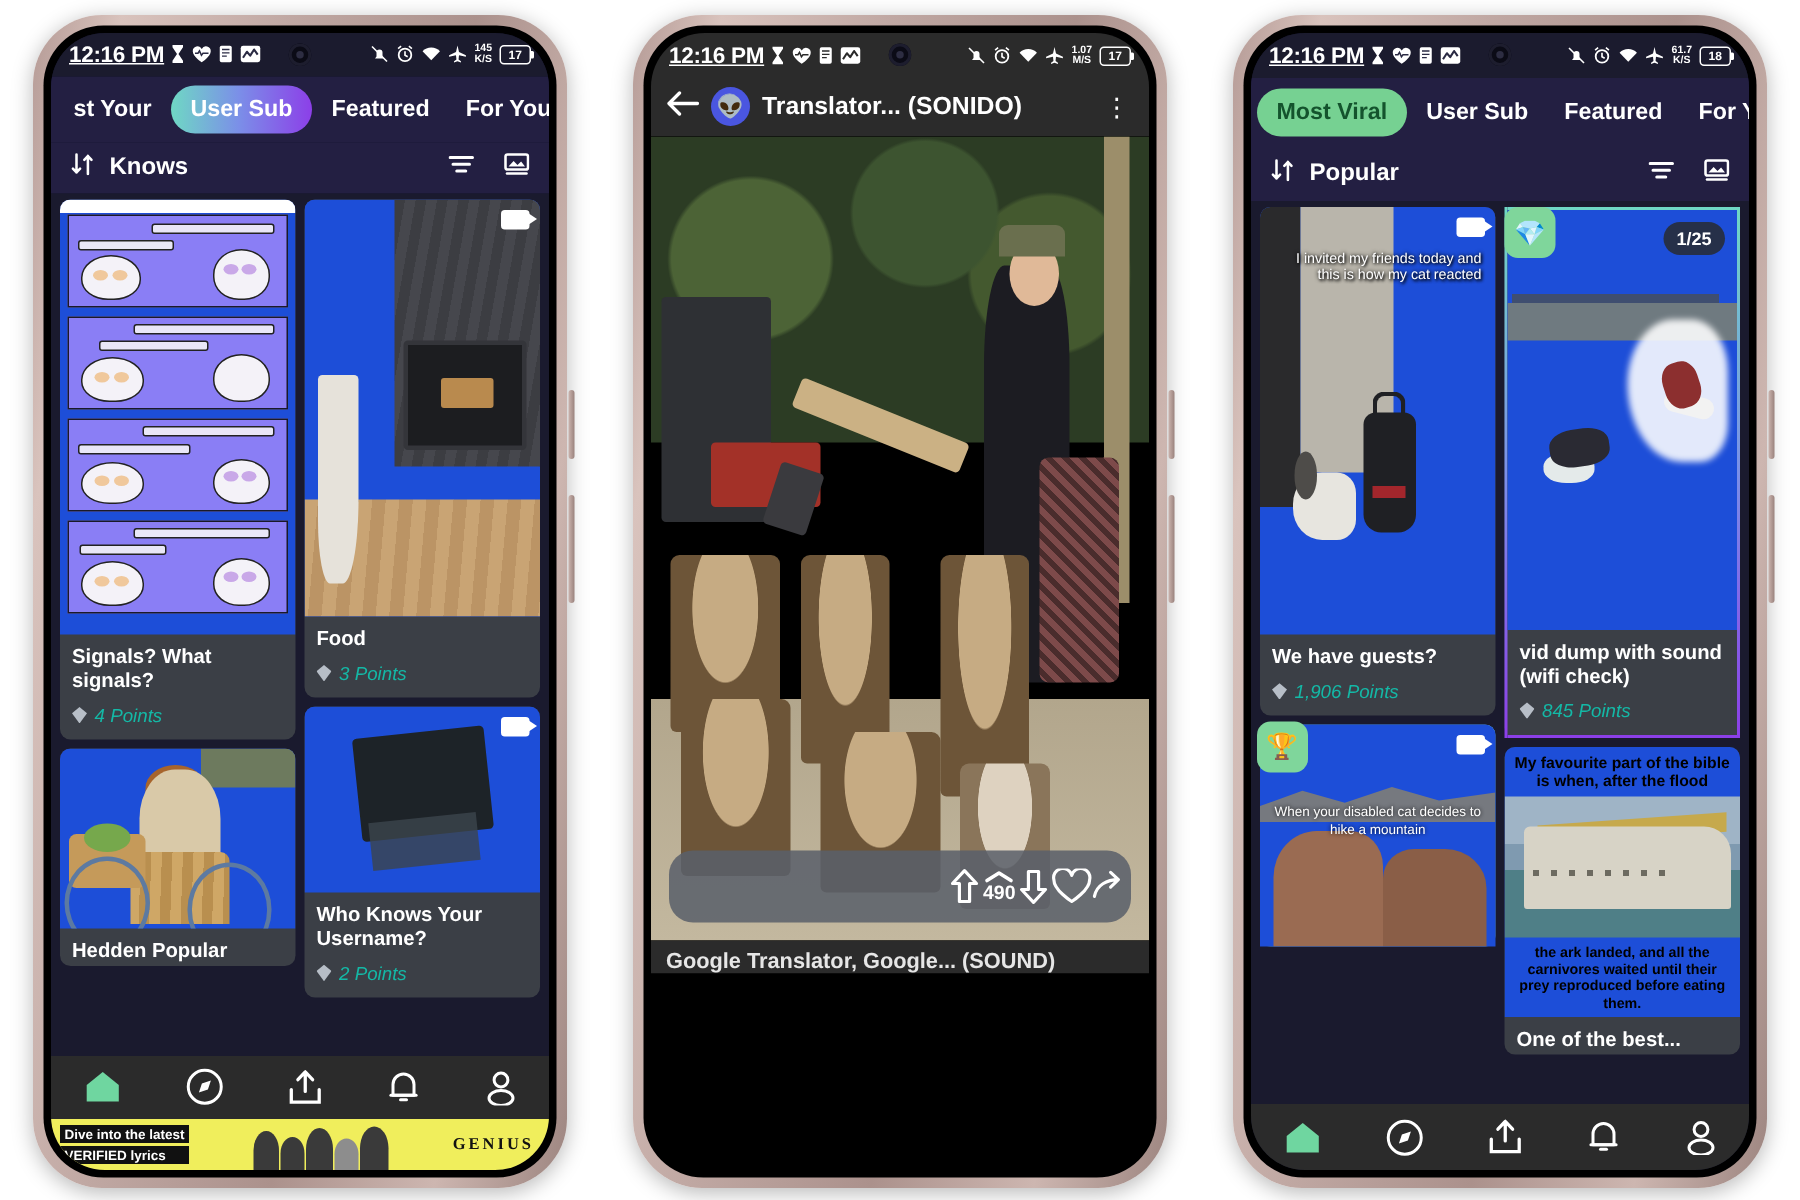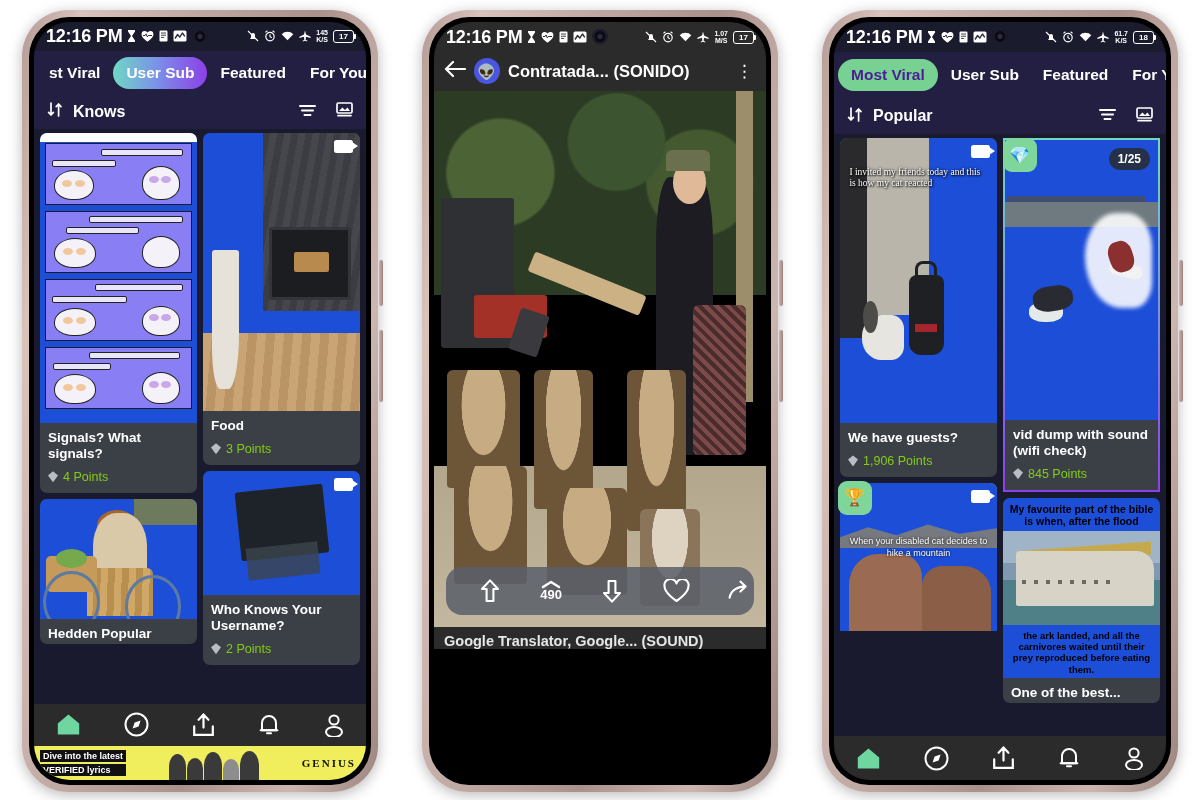--- a/index.html
+++ b/index.html
@@ -59,21 +59,21 @@
     background: #1b1b2e;
     display: flex; align-items: center;
     padding: 0 12px;
     color: #fff;
     font-size: 12.5px;
     font-weight: bold;
     z-index: 5;
   }
   .sb-dark { background: #2b2b2b; }
   .sb-left { display: flex; align-items: center; gap: 5px; }
-  .sb-time { font-size: 18px; letter-spacing: -0.2px; }
+  .sb-time { font-size: 15px; letter-spacing: -0.2px; text-decoration: underline; }
   .sb-right { margin-left: auto; display: flex; align-items: center; gap: 5px; }
   .sb-ico { display: inline-block; line-height: 1; }
   .sb-ico svg { display: block; }
   .kbs { font-size: 7px; line-height: 7px; text-align: center; font-weight: bold; }
   .batt {
     border: 1.3px solid #fff; border-radius: 3px;
     padding: 0 2px; font-size: 8px; line-height: 11px;
     font-weight: bold; min-width: 21px; text-align: center;
     position: relative;
   }
@@ -93,21 +93,21 @@
     height: 46px;
     padding: 0 4px;
     overflow: hidden;
     gap: 2px;
   }
   .tab {
     color: #ffffff; font-weight: bold; font-size: 15.5px;
     padding: 7px 11px; white-space: nowrap; border-radius: 20px;
   }
   .tab.pill-grad { background: linear-gradient(90deg,#6fd8c4 0%, #7b8fe8 48%, #8c3fe8 100%); color:#fff; padding: 7px 13px; }
-  .tab.pill-green { background: #76d192; color:#4c1d95; padding: 7px 13px; }
+  .tab.pill-green { background: #76d192; color:#14532d; padding: 7px 13px; }
 
   
   .sortrow {
     background: #231f42;
     height: 36px;
     display: flex; align-items: center;
     padding: 0 13px;
     gap: 10px;
   }
   .sortrow .label { color:#fff; font-weight: bold; font-size: 16px; }
@@ -123,21 +123,21 @@
     display: flex; gap: 6px; padding: 4px 6px 0 6px;
   }
   .col { flex: 1; display: flex; flex-direction: column; gap: 6px; min-width: 0; }
   .card {
     background: #3b3f46; border-radius: 7px; overflow: hidden;
     position: relative; flex: 0 0 auto;
   }
   .card .media { position: relative; width: 100%; background:#1d4ed8; overflow:hidden; }
   .card .meta { padding: 7px 8px 9px 8px; }
   .card .title { color:#fff; font-weight: bold; font-size: 13.5px; line-height: 1.18; }
-  .card .points { margin-top: 8px; color:#84cc16; font-size: 12.5px; display:flex; align-items:center; gap:5px; }
+  .card .points { margin-top: 8px; color:#14b8a6; font-size: 12.5px; display:flex; align-items:center; gap:5px;font-style:italic; }
   .gem-sm { width: 10px; height: 11px; background:#b7bec7; clip-path: polygon(50% 0, 100% 38%, 50% 100%, 0 38%); display:inline-block; }
   .vidbadge {
     position: absolute; right: 7px; top: 7px;
     width: 19px; height: 13px; background:#fff; border-radius: 2.5px;
   }
   .vidbadge::after { content:""; position:absolute; right:-5px; top:2px; border-left:6px solid #fff; border-top:4px solid transparent; border-bottom:4px solid transparent; }
   .counter {
     position: absolute; right: 8px; top: 8px;
     background: rgba(40,44,52,.88); color:#fff;
     font-size: 12px; font-weight: bold;
@@ -184,23 +184,23 @@
   .art-cat { background: linear-gradient(180deg,#8e8e8a 0%, #a3a29c 44%, #bdbcb6 70%, #d3d2cd 100%); position:relative; }
   .art-cat .door { position:absolute; left:0; top:0; width:17%; height:70%; background:#2a2a2c; }
   .art-cat .wall { position:absolute; left:17%; top:0; width:40%; height:62%; background:#b9b5ab; }
   .art-cat .cat { position:absolute; left:14%; top:62%; width:27%; height:16%; background:#e7e5df; border-radius:46% 30% 30% 46%; }
   .art-cat .cat::before { content:""; position:absolute; left:2%; top:-30%; width:36%; height:70%; background:#4e4c49; border-radius:50%; }
   .art-cat .kettle { position:absolute; left:44%; top:48%; width:22%; height:28%; background:#1f2024; border-radius:8px 8px 12px 12px; }
   .art-cat .kettle::after { content:""; position:absolute; left:18%; top:62%; width:64%; height:10%; background:#a3262c; }
   .art-cat .handle { position:absolute; left:48%; top:43%; width:14%; height:8%; border:3px solid #1f2024; border-bottom:none; border-radius:8px 8px 0 0; }
   .overlay-txt {
     position:absolute; left:6%; right:6%; top:10%;
-    color:#fff; font-size:9.5px; text-align:left; line-height:1.22;
+    color:#fff; font-size:9.5px; text-align:right; line-height:1.22;
     text-shadow: 0 0 3px #000, 1px 1px 2px #000;
-    font-family: Liberation Serif, serif;
+    font-family: Liberation Sans, sans-serif;
   }
 
   .art-surf { background: linear-gradient(180deg,#b9d6e4 0% 22%, #cfd7d2 22% 30%, #2e8f92 30% 58%, #1d7d84 58% 100%); position:relative; }
   .art-surf .pier { position:absolute; left:0; right:0; top:22%; height:9%; background:#6f7a80; }
   .art-surf .pierroof { position:absolute; left:2%; right:8%; top:20%; height:4%; background:#3f4e70; }
   .art-surf .spray { position:absolute; right:4%; top:26%; width:44%; height:34%; background:rgba(255,255,255,.88); border-radius:50% 40% 30% 60%; filter: blur(2px); }
   .art-surf .surfer { position:absolute; right:16%; top:36%; width:16%; height:11%; background:#8c2f2f; border-radius:40%; transform:rotate(-18deg); }
   .art-surf .board { position:absolute; right:10%; top:44%; width:22%; height:5%; background:#f2f2f2; border-radius:8px; transform:rotate(14deg); }
   .art-surf .swim { position:absolute; left:18%; top:52%; width:26%; height:9%; background:#2a2a33; border-radius:40%; transform:rotate(-8deg); }
   .art-surf .swim2 { position:absolute; left:16%; top:58%; width:22%; height:7%; background:#e4eaea; border-radius:45%; }
@@ -248,21 +248,21 @@
   .posthdr .row2 { display:flex; align-items:center; gap:6px; margin-top:1px; padding-left:40px; }
   .username { color:#cfcfcf; font-size:12.5px; }
   .plusbtn { width:14px; height:14px; border-radius:50%; background:#8d9199; color:#2b2b2b; font-size:11px; line-height:14px; text-align:center; font-weight:bold; }
   .posttime { margin-left:auto; color:#d4d4d4; font-size:12.5px; }
   .newbadge { color:#5fbf8f; font-size:12px; font-weight:bold; margin-left:5px; }
 
   .postmedia { position:relative; background:#000; height: 536px; overflow:hidden; }
   .actionbar {
     position:absolute; left:12px; right:12px; bottom:12px;
     background: rgba(90,96,106,.86); border-radius:16px;
-    height:48px; display:flex; align-items:center; justify-content:space-between;
+    height:48px; display:flex; align-items:center; justify-content:flex-end;
     color:#fff;
     padding-left:32px;
   }
   .act { display:flex; flex-direction:column; align-items:center; justify-content:center; color:#fff; }
   .votecount { font-size:13px; font-weight:bold; margin-top:-2px; }
   .postcaption { background:#2b2b2b; color:#e6e6e6; font-size:14.5px; font-weight:bold; padding:6px 10px 0 10px; white-space:nowrap; overflow:hidden; }
 
   
   .bottomnav {
     background:#2b2b2b; height:44px;
@@ -353,21 +353,21 @@
                   </svg>
                 </span>
               <span class="kbs">
                 <span>145</span><br><span>K/S</span>
               </span>
               <span class="batt">17</span>
             </div>
           </div>
 
           <div class="tabs">
-            <span class="tab">st Viral</span>
+            <span class="tab">st Your</span>
             <span class="tab pill-grad">User Sub</span>
             <span class="tab">Featured</span>
             <span class="tab">For You</span>
           </div>
 
           <div class="sortrow">
             <span class="ic"><svg width="16" height="15" viewBox="0 0 16 15">
                   <path d="M4 1v12M4 13l-2.4-2.6M4 13l2.4-2.6M11.6 14V2M11.6 2L9.2 4.6M11.6 2L14 4.6" stroke="#fff" stroke-width="1.7" fill="none" stroke-linecap="round"></path>
                 </svg></span>
             <span class="label">Knows</span>
@@ -620,21 +620,21 @@
               <span class="batt">17</span>
             </div>
           </div>
 
           <div class="posthdr">
             <div class="row1">
               <span class="back-arrow"><svg width="22" height="18" viewBox="0 0 22 18">
                     <path d="M21 9H2M2 9l7-7M2 9l7 7" stroke="#fff" stroke-width="2.2" fill="none" stroke-linecap="round" stroke-linejoin="round"></path>
                   </svg></span>
               <span class="avatar">👽</span>
-              <span class="posttitle">Contratada... (SONIDO)</span>
+              <span class="posttitle">Translator... (SONIDO)</span>
               <span class="kebab">⋮</span>
             </div>
           </div>
 
           <div class="postmedia art-forest">
             <div class="canopy"></div>
             <div class="trunk"></div>
             <div class="ground"></div>
             <div class="digger"></div>
             <div class="red"></div>

